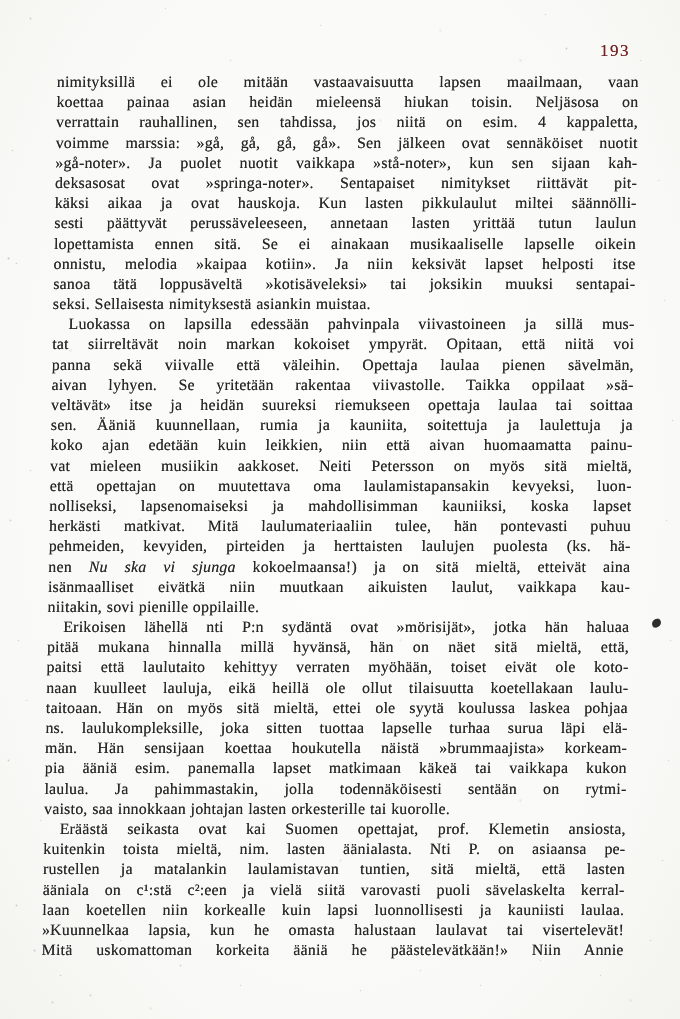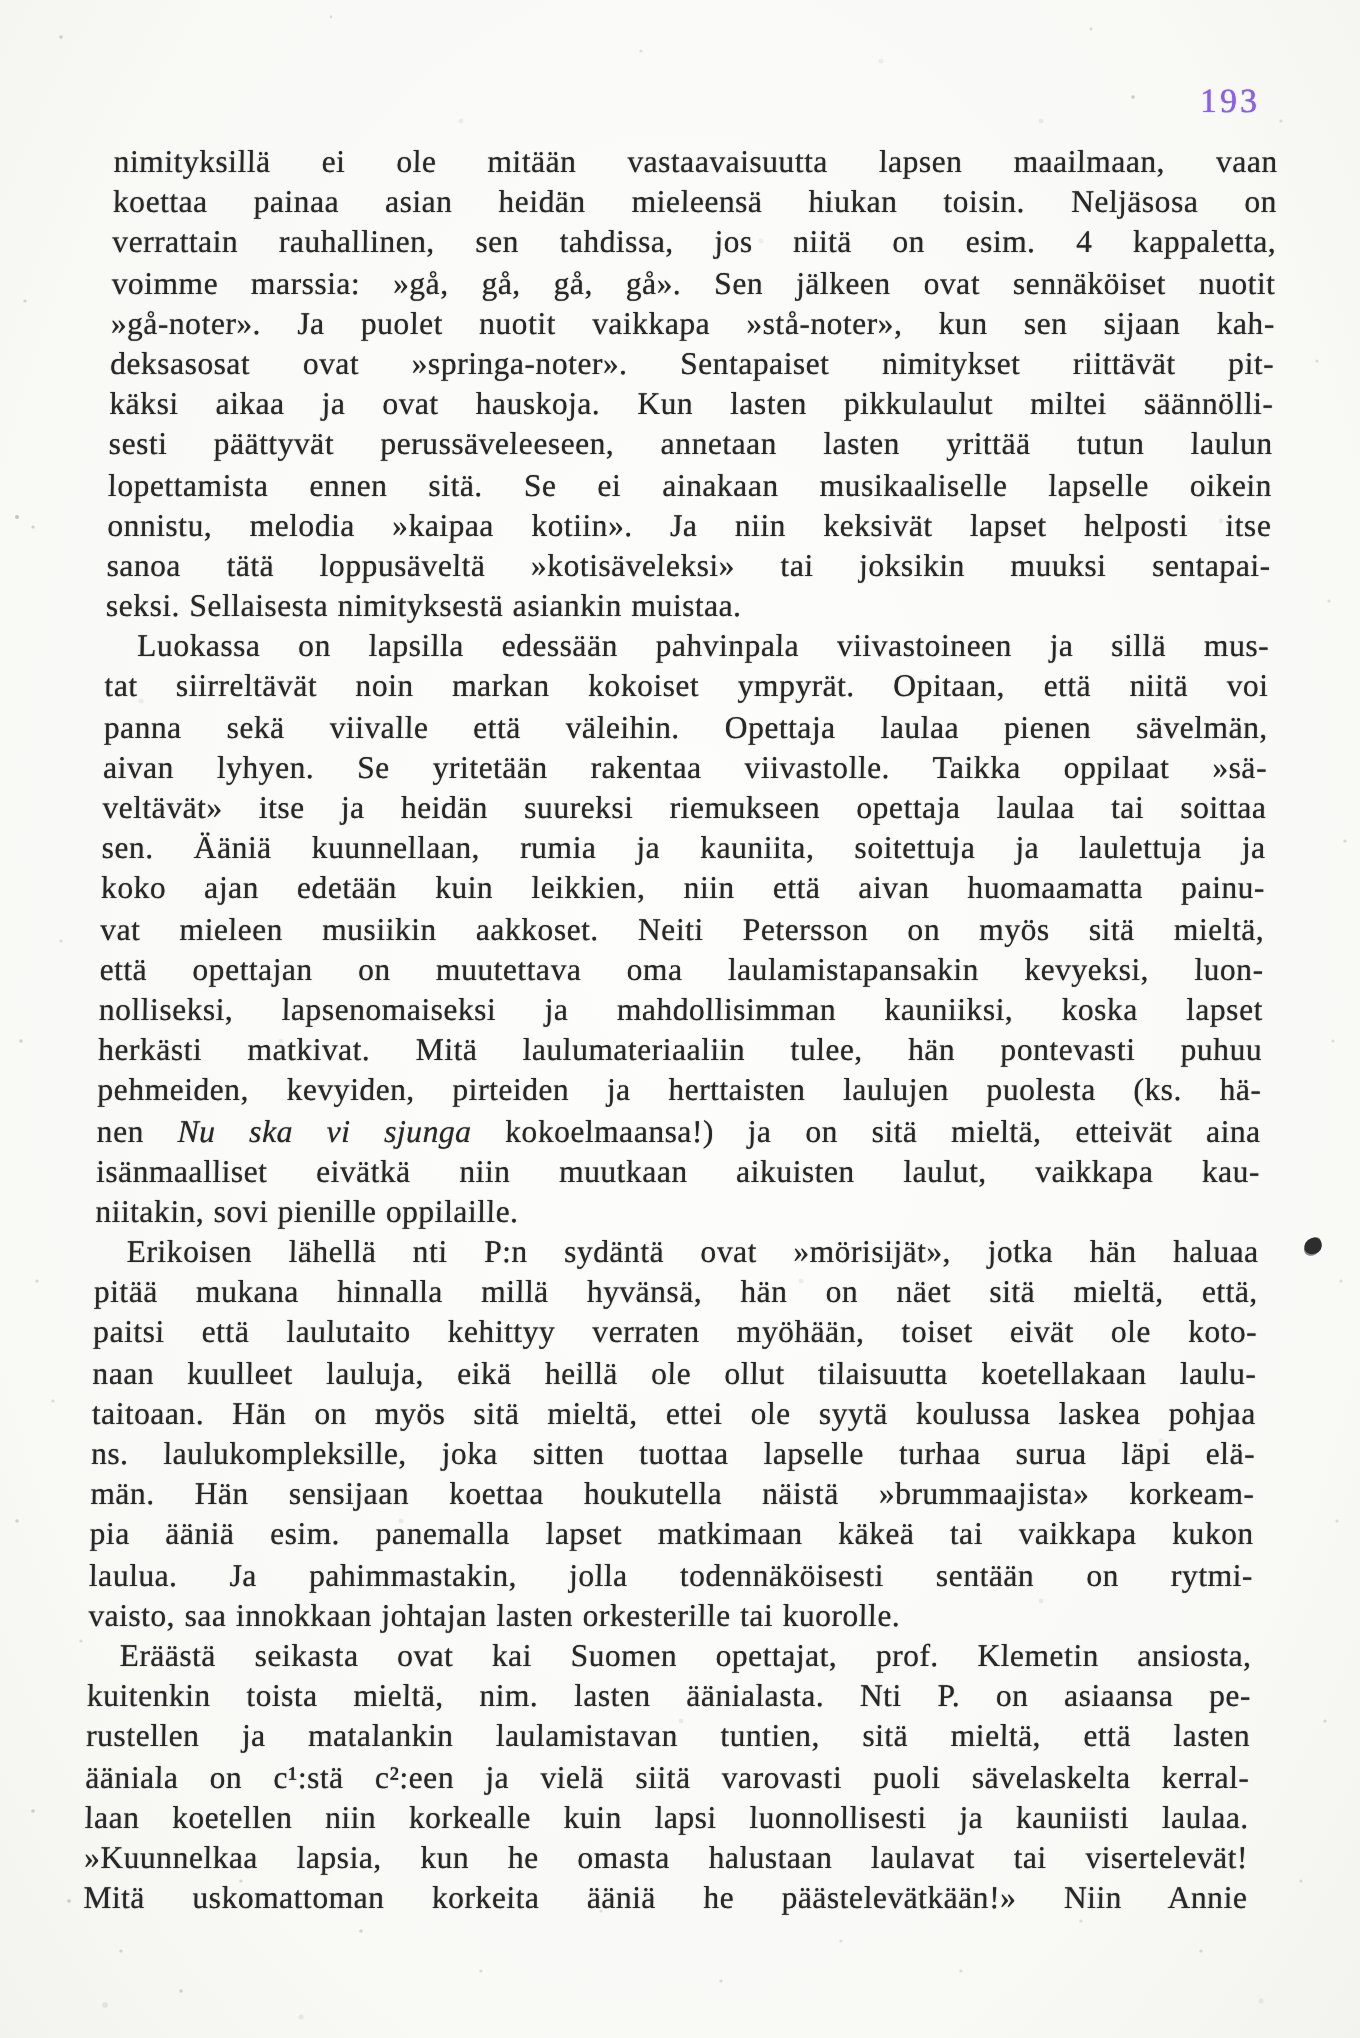--- a/index.html
+++ b/index.html
@@ -20,21 +20,21 @@
     inset: 0;
     background:
       radial-gradient(ellipse at 50% 45%, rgba(255,255,255,0.6) 0%, rgba(244,244,240,0.35) 75%, rgba(232,232,226,0.45) 100%);
   }
   .page-number {
     position: absolute;
     top: 41px;
     left: 600px;
     font-size: 17px;
     letter-spacing: 1.5px;
-    color: #8b5cf6;
+    color: #7f1d1d;
     text-shadow: 0 0 0.5px rgba(40,40,40,0.7);
   }
   .text-block {
     position: absolute;
     left: 57px;
     top: 72px;
     width: 582px;
     transform: skewX(-1deg);
     transform-origin: 0 0;
     color: #282828;

